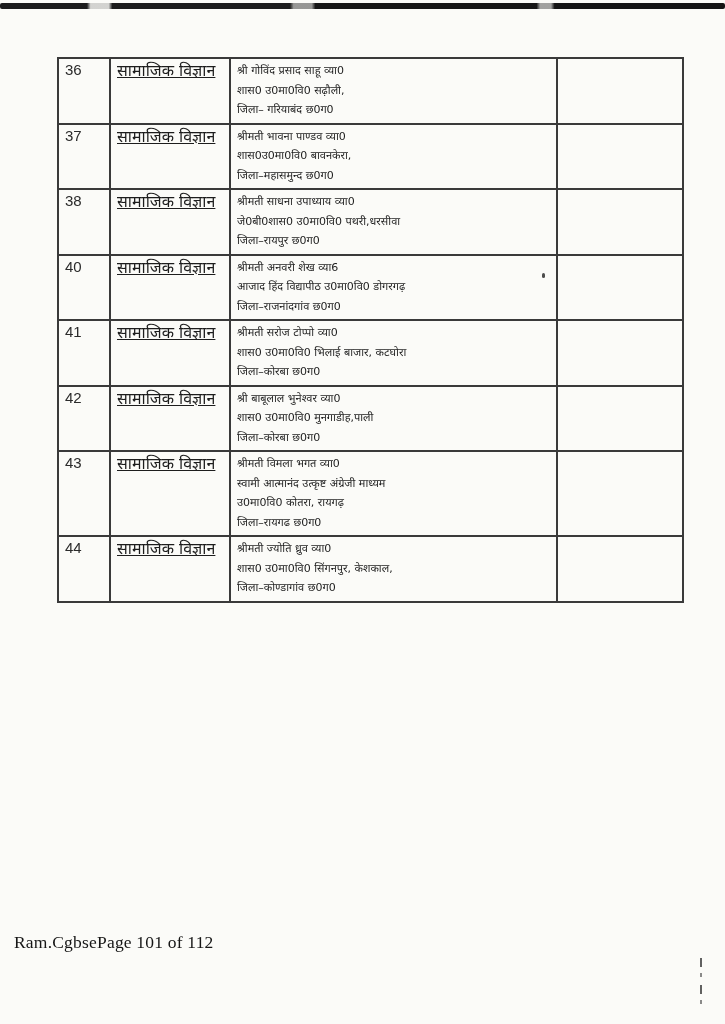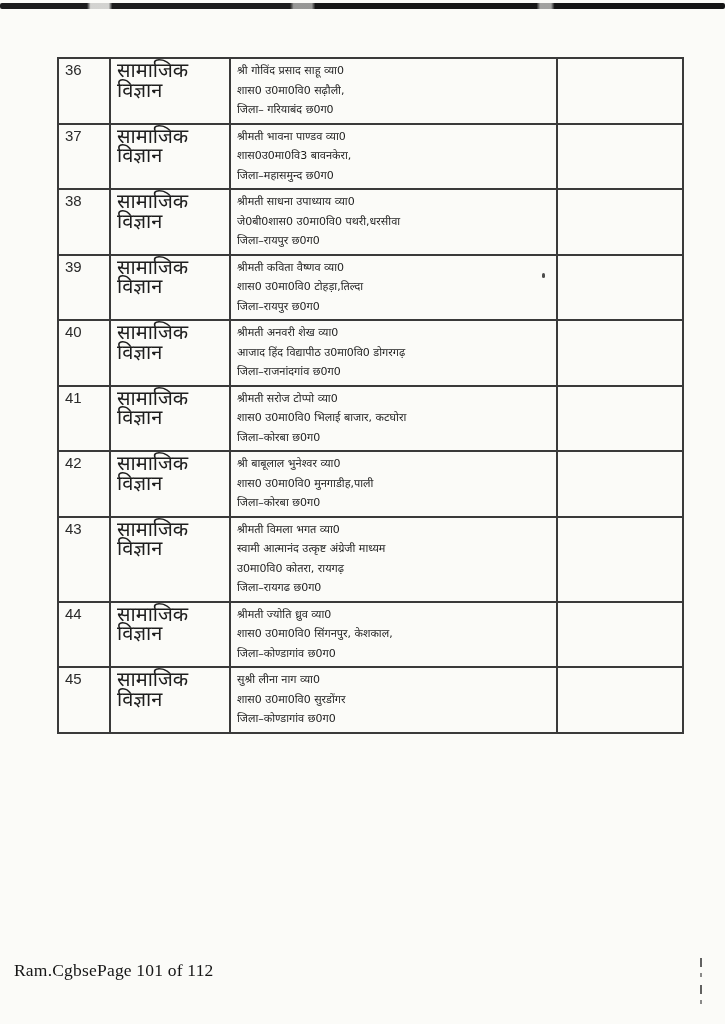--- a/index.html
+++ b/index.html
@@ -44,29 +44,29 @@
     width: 577px;
     border-collapse: collapse;
     table-layout: fixed;
   }
   .doc-table td {
     border: 2px solid #3a3a3a;
     vertical-align: top;
     padding: 2px 4px 3px 6px;
   }
   .col-sn   { width: 40px;  font-family: "Liberation Sans", sans-serif; font-size: 15px; color: #2b2b2b; padding-left: 8px; }
-  .col-subject { width: 108px; font-size: 20px; line-height: 19.5px; }
+  .col-subject { width: 108px; font-size: 16px; line-height: 19.5px; text-decoration: underline; }
   .col-details { width: 315px; font-size: 11px; line-height: 19.5px; padding-left: 9px; }
   .col-empty { width: 114px; }
   .doc-table tr { height: 61px; }
   .details-line { white-space: nowrap; }
   .footer {
     position: absolute;
     left: 14px;
-    top: 960px;
+    top: 932px;
     font-family: "Liberation Serif", serif;
     font-size: 17.5px;
     color: #161616;
     letter-spacing: 0.2px;
   }
   
   .artifact-dot {
     position: absolute;
     left: 542px;
     top: 273px;
@@ -105,53 +105,43 @@
             <div class="details-line">जिला– गरियाबंद छ0ग0</div>
           </td>
     <td class="col-empty"></td>
   </tr>
 
   <tr>
     <td class="col-sn">37</td>
     <td class="col-subject">सामाजिक विज्ञान</td>
     <td class="col-details">
             <div class="details-line">श्रीमती भावना पाण्डव व्या0</div>
-            <div class="details-line">शास0उ0मा0वि3 बावनकेरा,</div>
+            <div class="details-line">शास0उ0मा0वि0 बावनकेरा,</div>
             <div class="details-line">जिला–महासमुन्द छ0ग0</div>
           </td>
     <td class="col-empty"></td>
   </tr>
 
   <tr>
     <td class="col-sn">38</td>
     <td class="col-subject">सामाजिक विज्ञान</td>
     <td class="col-details">
             <div class="details-line">श्रीमती साधना उपाध्याय व्या0</div>
             <div class="details-line">जे0बी0शास0 उ0मा0वि0 पथरी,धरसीवा</div>
             <div class="details-line">जिला–रायपुर छ0ग0</div>
           </td>
     <td class="col-empty"></td>
   </tr>
 
-  <tr>
-    <td class="col-sn">39</td>
-    <td class="col-subject">सामाजिक विज्ञान</td>
-    <td class="col-details">
-            <div class="details-line">श्रीमती कविता वैष्णव व्या0</div>
-            <div class="details-line">शास0 उ0मा0वि0 टोहड़ा,तिल्दा</div>
-            <div class="details-line">जिला–रायपुर छ0ग0</div>
-          </td>
-    <td class="col-empty"></td>
-  </tr>
 
   <tr>
     <td class="col-sn">40</td>
     <td class="col-subject">सामाजिक विज्ञान</td>
     <td class="col-details">
-            <div class="details-line">श्रीमती अनवरी शेख व्या0</div>
+            <div class="details-line">श्रीमती अनवरी शेख व्या6</div>
             <div class="details-line">आजाद हिंद विद्यापीठ उ0मा0वि0 डोगरगढ़</div>
             <div class="details-line">जिला–राजनांदगांव छ0ग0</div>
           </td>
     <td class="col-empty"></td>
   </tr>
 
   <tr>
     <td class="col-sn">41</td>
     <td class="col-subject">सामाजिक विज्ञान</td>
     <td class="col-details">
@@ -189,30 +179,20 @@
     <td class="col-sn">44</td>
     <td class="col-subject">सामाजिक विज्ञान</td>
     <td class="col-details">
             <div class="details-line">श्रीमती ज्योति ध्रुव व्या0</div>
             <div class="details-line">शास0 उ0मा0वि0 सिंगनपुर, केशकाल,</div>
             <div class="details-line">जिला–कोण्डागांव छ0ग0</div>
           </td>
     <td class="col-empty"></td>
   </tr>
 
-  <tr>
-    <td class="col-sn">45</td>
-    <td class="col-subject">सामाजिक विज्ञान</td>
-    <td class="col-details">
-            <div class="details-line">सुश्री लीना नाग व्या0</div>
-            <div class="details-line">शास0 उ0मा0वि0 सुरडोंगर</div>
-            <div class="details-line">जिला–कोण्डागांव छ0ग0</div>
-          </td>
-    <td class="col-empty"></td>
-  </tr>
 
 
 
 
 </tbody>
   </table>
 
   <div class="footer">Ram.CgbsePage 101 of 112</div>
 
   <div class="artifact-dot"></div>

